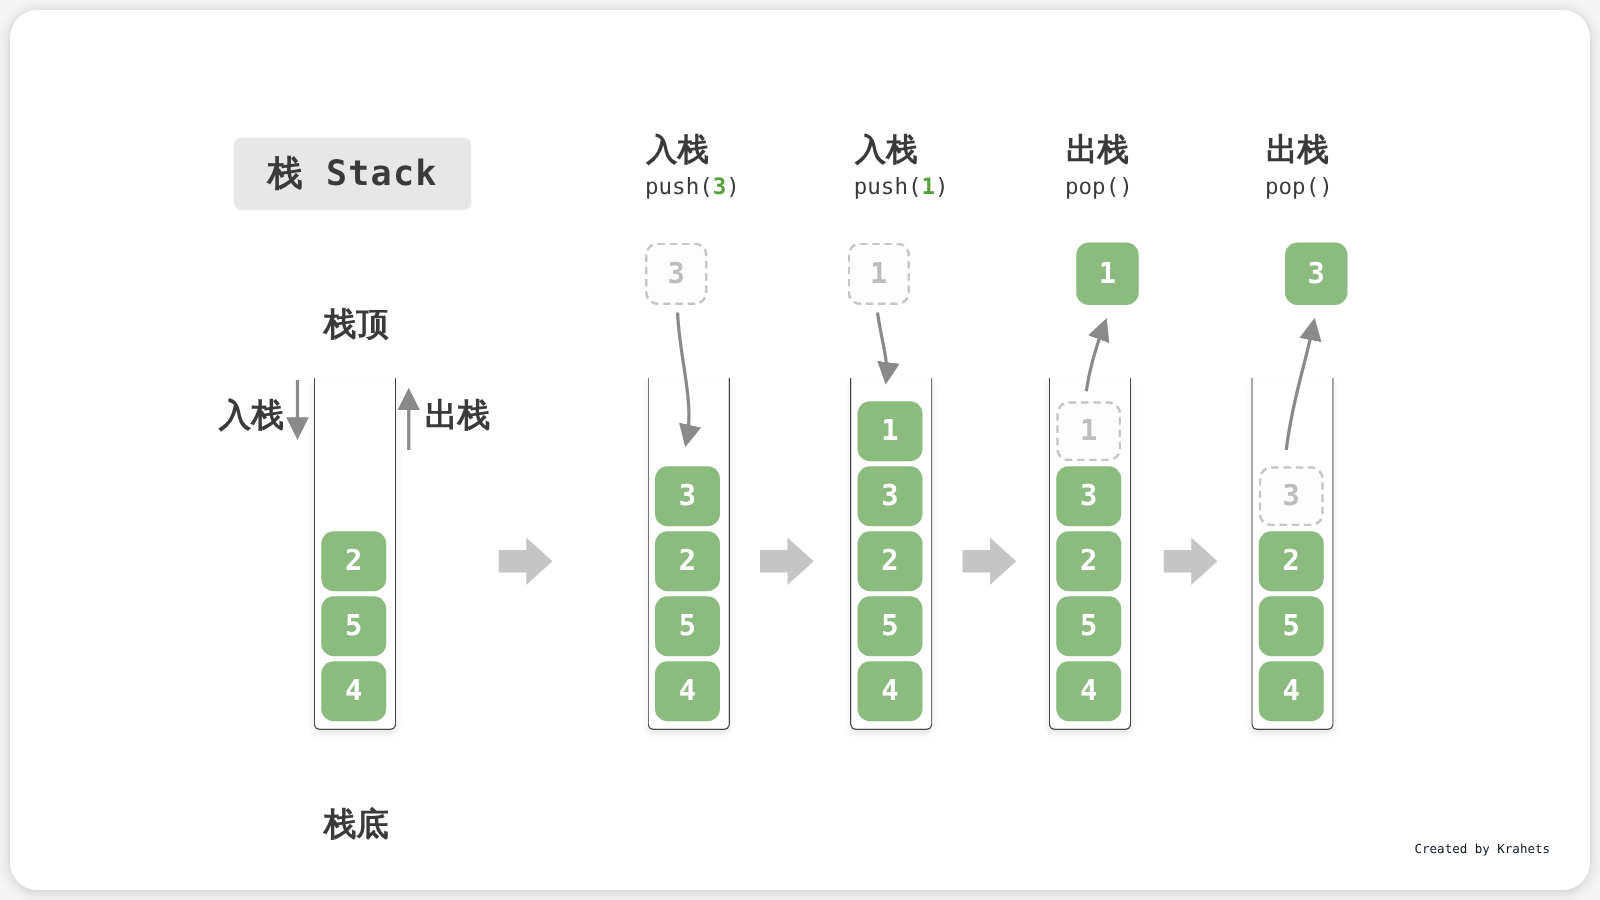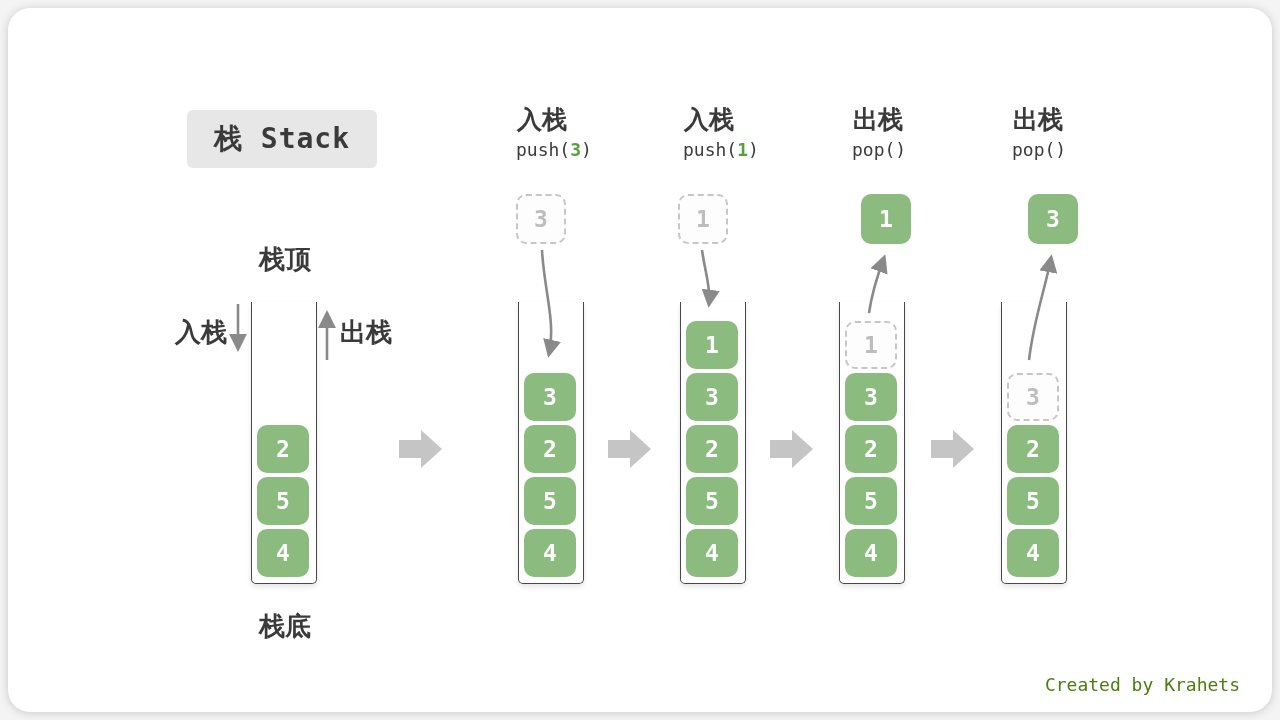--- a/index.html
+++ b/index.html
@@ -23,34 +23,34 @@
         box-sizing:border-box;}
   .cell.solid{background:#8CBB7F;color:#ffffff;}
   .cell.ghost{background:#fdfdfd;border:2px dashed #c6c6c6;color:#bdbdbd;}
   .float-box{width:50px;height:50px;border-radius:10px;display:flex;align-items:center;justify-content:center;
         font-family:"DejaVu Sans Mono","DejaVu Sans",monospace;font-size:23px;font-weight:bold;z-index:3;
         box-sizing:border-box;}
   .float-box.solid{background:#8CBB7F;color:#ffffff;}
   .float-box.ghost{background:#fdfdfd;border:2px dashed #c6c6c6;color:#bdbdbd;}
   .overlay{position:absolute;left:0;top:0;width:1280px;height:720px;z-index:5;pointer-events:none;}
   .watermark{right:40px;top:674px;font-family:"DejaVu Sans Mono","DejaVu Sans",monospace;
-        font-size:18px;color:#4d7c0f;z-index:3;}
+        font-size:10px;color:#0f172a;z-index:3;}
 </style>
 </head>
 <body>
 
 <div class="page">
   <div class="card"></div>
 
   <div class="abs title-badge">
     <span>栈 Stack</span>
   </div>
 
   <div class="abs zh-label" style="left:285px;top:242px;transform:translateX(-50%);">栈顶</div>
-  <div class="abs zh-label" style="left:285px;top:609px;transform:translateX(-50%);">栈底</div>
+  <div class="abs zh-label" style="left:285px;top:642px;transform:translateX(-50%);">栈底</div>
   <div class="abs zh-label" style="left:175px;top:315px;">入栈</div>
   <div class="abs zh-label" style="left:340px;top:315px;">出栈</div>
 
   <div id="stages" class="abs" style="left:0;top:0;width:1280px;height:720px;">
       <div class="abs stack-container" style="position: absolute; left: 251px; top: 302px; width: 64px; height: 281px;"></div>
       <div class="abs cell solid" style="position: absolute; left: 257px; top: 529px;">4</div>
       <div class="abs cell solid" style="position: absolute; left: 257px; top: 477px;">5</div>
       <div class="abs cell solid" style="position: absolute; left: 257px; top: 425px;">2</div>
       <div class="abs stack-container" style="position: absolute; left: 518px; top: 302px; width: 64px; height: 281px;"></div>
       <div class="abs cell solid" style="position: absolute; left: 524px; top: 529px;">4</div>

